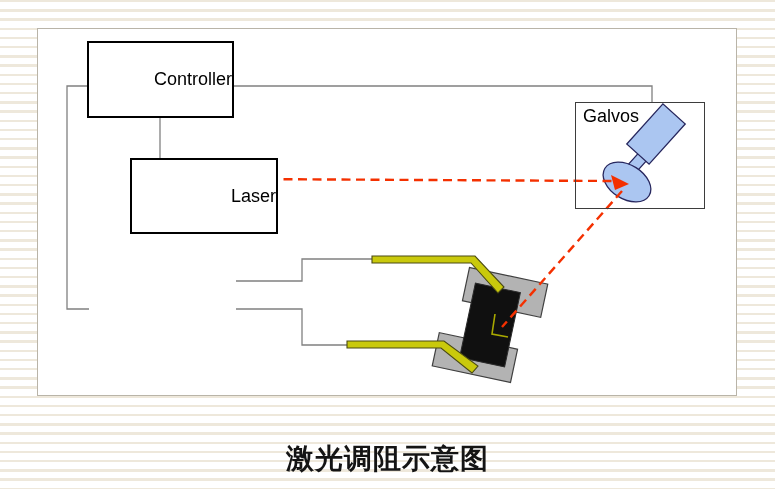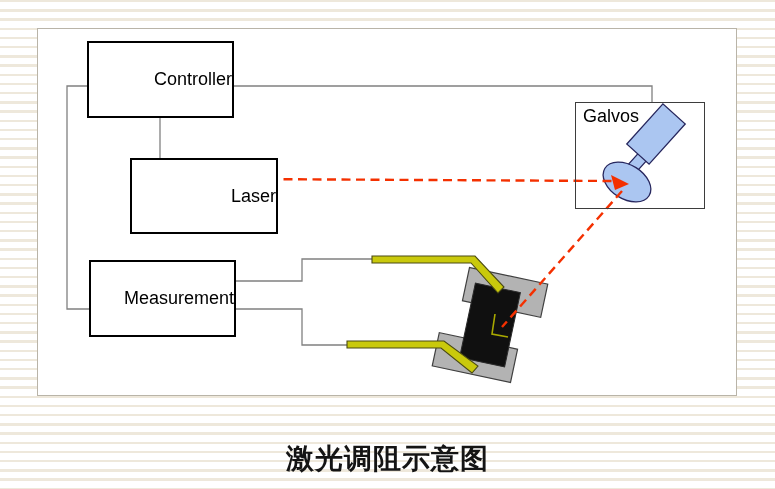--- a/index.html
+++ b/index.html
@@ -87,22 +87,19 @@
     <polygon points="629,184 611,175 615,190" fill="#f43000"></polygon>
     <path d="M622,191 L502,327" fill="none" stroke-width="2.4" stroke-dasharray="9 5.5" stroke="#f43000"></path>
   </svg>
 
   <div class="node node-controller">
     <span>Controller</span>
   </div>
   <div class="node node-laser">
     <span>Laser</span>
   </div>
-  <div class="node node-measurement">
-    <span>Measurement</span>
-  </div>
   <div class="node-galvos">
     <span class="galvos-label">Galvos</span>
   </div>
 
   <div class="caption">激光调阻示意图</div>
 
 </div>
 
 </body></html>

